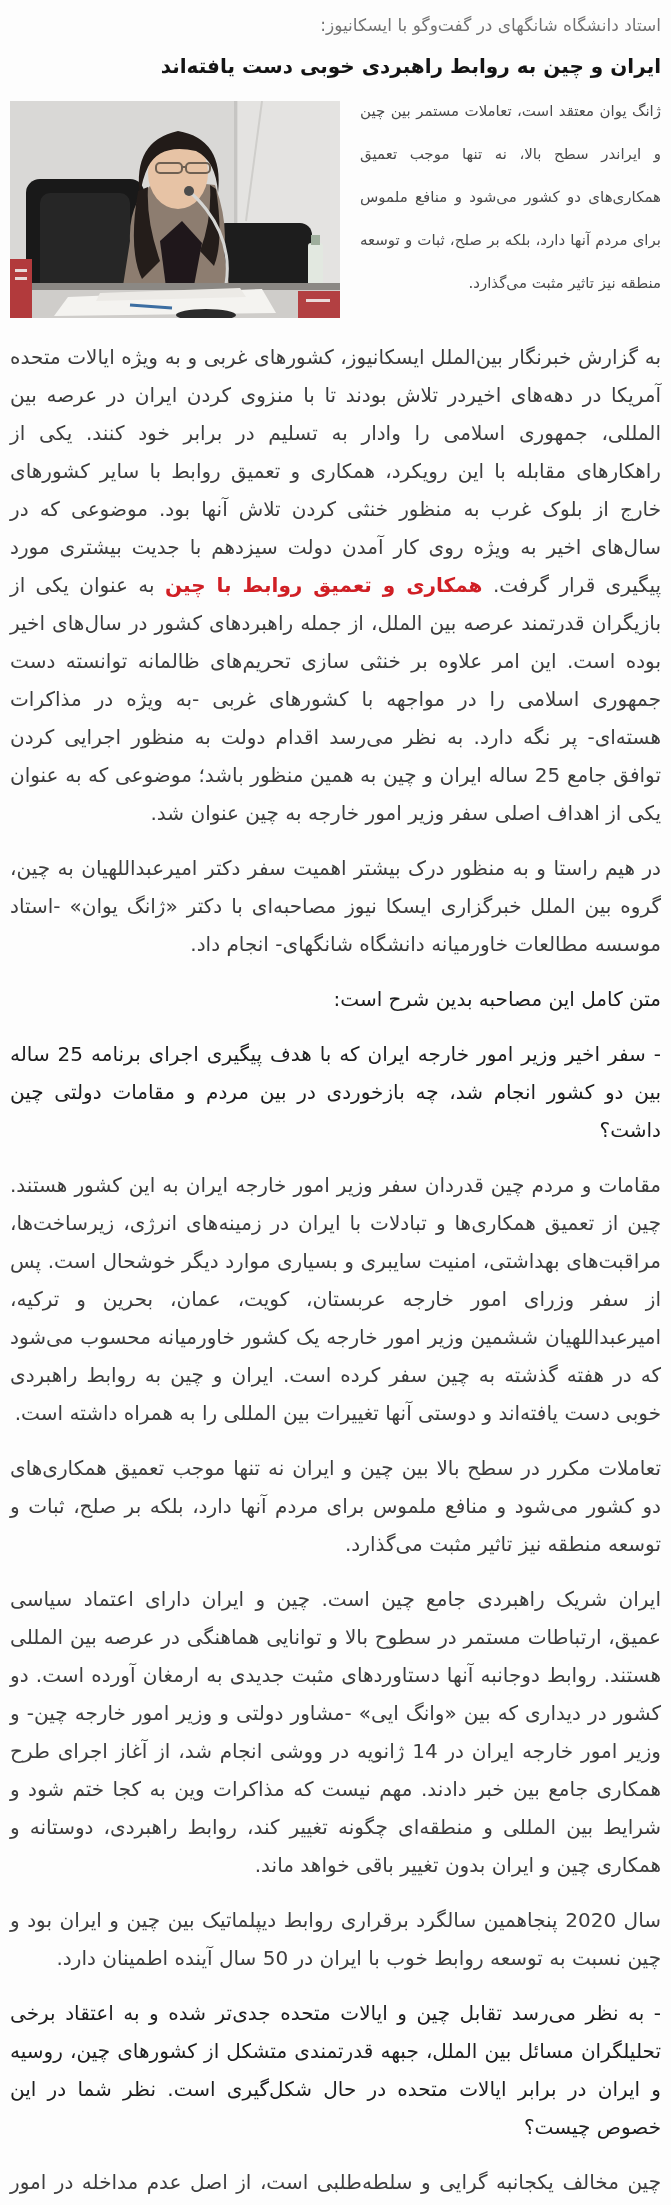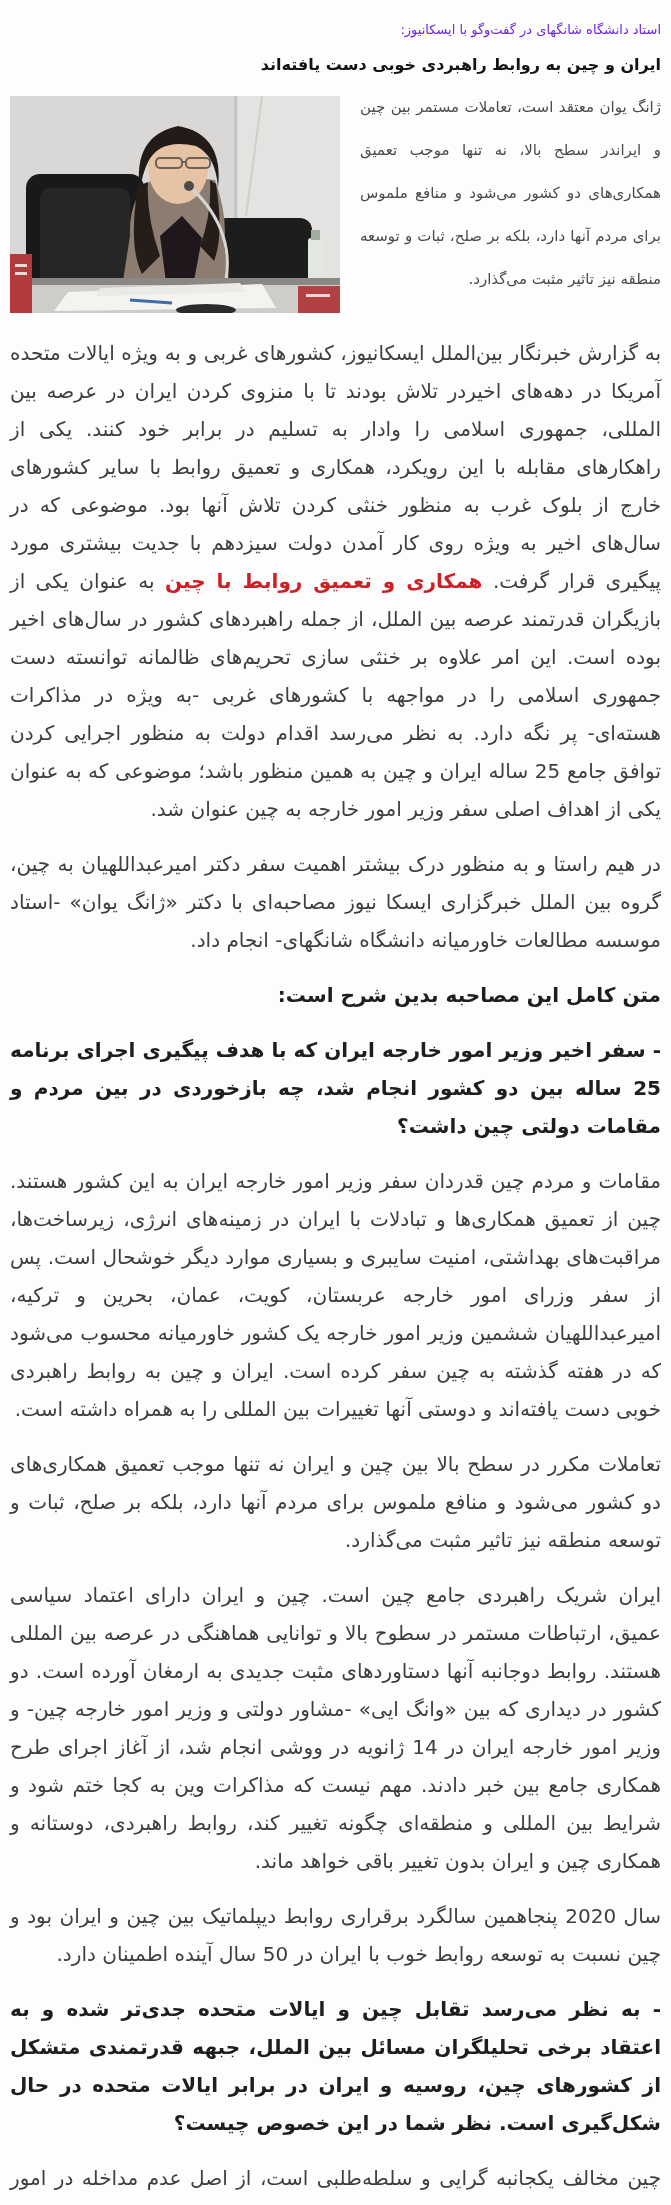--- a/index.html
+++ b/index.html
@@ -4,32 +4,32 @@
 <style>
   html,body{margin:0;padding:0;background:#fdfdfd;}
   .page{
     width:671px; box-sizing:border-box; margin:0 auto;
     padding:8px 10px 28px 10px;
     direction:rtl;
     font-family:"DejaVu Sans", sans-serif;
     color:#3e3e3e;
     background:#fdfdfd;
   }
-  .kicker{font-size:13px;color:#6d28d9;line-height:1.6;margin:12px 0 0 0;}
-  .title{font-size:16px;font-weight:bold;color:#141414;line-height:1.55;margin:12px 0 16px 0;}
+  .kicker{font-size:17px;color:#737373;line-height:1.6;margin:4px 0 0 0;}
+  .title{font-size:20px;font-weight:bold;color:#141414;line-height:1.55;margin:12px 0 16px 0;}
   .hero{display:flex;gap:20px;align-items:center;margin:6px 0 4px 0;}
   .lead{
     flex:1; font-size:15px; line-height:43px; color:#4a4a4a;
     text-align:justify; margin-top:-8px;
   }
   .photo{width:330px;height:217px;flex:none;overflow:hidden;background:#d8d7d5;}
   .photo svg{display:block;}
   .article{margin-top:18px;}
   .para{font-size:20px;line-height:38px;text-align:justify;color:#3e3e3e;margin:17px 0;}
-  .q{font-weight:bold;color:#1e1e1e;}
+  .q{font-weight:normal;color:#1e1e1e;}
   .red{color:#d01f24;font-weight:bold;}
 </style>
 </head>
 <body>
 
 <div class="page">
 
   <p class="kicker">استاد دانشگاه شانگهای در گفت‌وگو با ایسکانیوز:</p>
 
   <h1 class="title">ایران و چین به روابط راهبردی خوبی دست یافته‌اند</h1>

